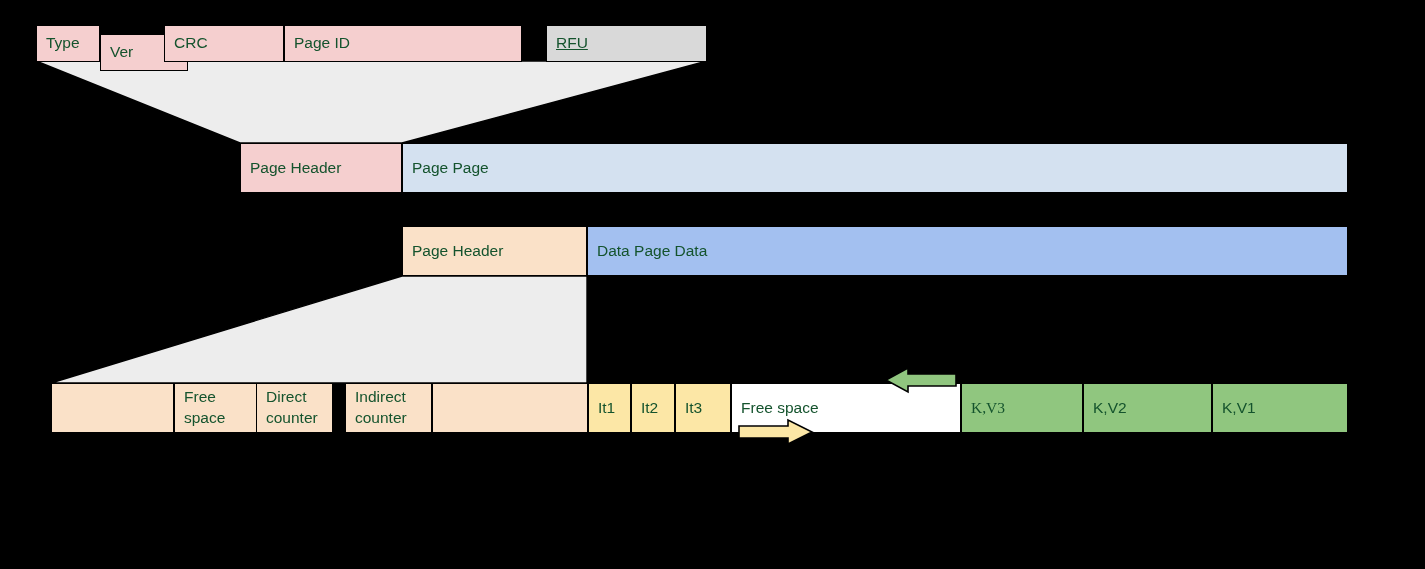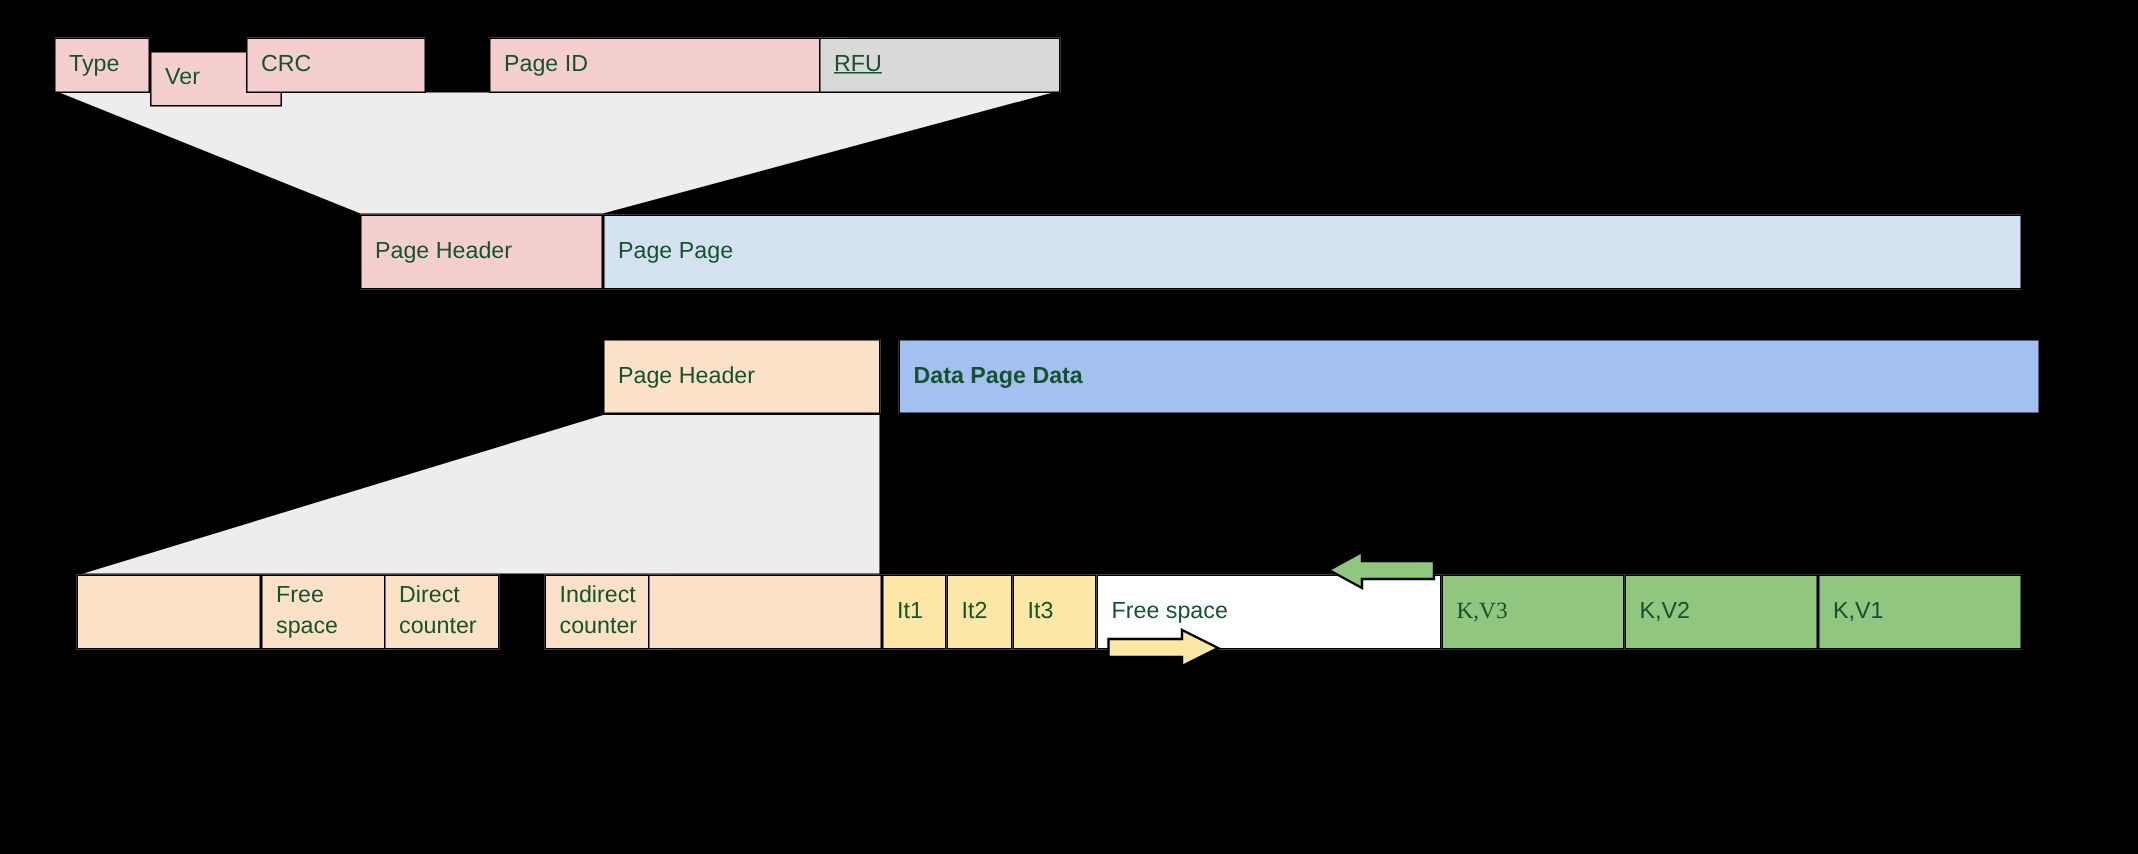--- a/index.html
+++ b/index.html
@@ -50,35 +50,35 @@
     <polygon points="36,61 707,61 402,143 240,143" fill="#ededed" stroke="#000000" stroke-width="1.4"></polygon>
   </svg>
 
   <svg class="conn" style="left:0px; top:0px; width:1425px; height:569px;">
     <polygon points="402,276 587,276 587,383 51,383" fill="#ededed" stroke="#000000" stroke-width="1.4"></polygon>
   </svg>
 
   <div class="cell" style="left:36px; top:25px; width:64px; height:37px; background:#f5cfcf;">Type</div>
   <div class="cell" style="left:100px; top:34px; width:88px; height:37px; background:#f5cfcf;">Ver</div>
   <div class="cell" style="left:164px; top:25px; width:120px; height:37px; background:#f5cfcf;">CRC</div>
-  <div class="cell" style="left:284px; top:25px; width:238px; height:37px; background:#f5cfcf;margin-left:42px;">Page ID</div>
+  <div class="cell" style="left:284px; top:25px; width:238px; height:37px; background:#f5cfcf;">Page ID</div>
   <div class="cell" style="left:546px; top:25px; width:161px; height:37px; background:#d9d9d9;text-decoration:underline;">RFU</div>
 
   <div class="cell" style="left:240px; top:143px; width:162px; height:50px; background:#f5cfcf;">Page Header</div>
   <div class="cell" style="left:402px; top:143px; width:946px; height:50px; background:#d4e1f0;">Page Page</div>
 
   <div class="cell" style="left:402px; top:226px; width:185px; height:50px; background:#fae1c8;">Page Header</div>
-  <div class="cell" style="left:599px; top:226px; width:761px; height:50px; background:#a3c0f0;font-weight:bold;">Data Page Data</div>
+  <div class="cell" style="left:587px; top:226px; width:761px; height:50px; background:#a3c0f0;">Data Page Data</div>
 
   <div class="cell" style="left:51px; top:383px; width:123px; height:50px; background:#fae1c8;"></div>
   <div class="cell two-line" style="left:174px; top:383px; width:86px; height:50px; background:#fae1c8;">Free
 space</div>
   <div class="cell two-line" style="left:256px; top:383px; width:77px; height:50px; background:#fae1c8;">Direct
 counter</div>
-  <div class="cell two-line" style="left:345px; top:383px; width:87px; height:50px; background:#fae1c8;margin-left:18px;">Indirect
+  <div class="cell two-line" style="left:345px; top:383px; width:87px; height:50px; background:#fae1c8;">Indirect
 counter</div>
   <div class="cell" style="left:432px; top:383px; width:156px; height:50px; background:#fae1c8;"></div>
 
   <div class="cell" style="left:588px; top:383px; width:43px; height:50px; background:#fce7a6;">It1</div>
   <div class="cell" style="left:631px; top:383px; width:44px; height:50px; background:#fce7a6;">It2</div>
   <div class="cell" style="left:675px; top:383px; width:56px; height:50px; background:#fce7a6;">It3</div>
 
   <div class="cell" style="left:731px; top:383px; width:230px; height:50px; background:#ffffff;">Free space</div>
 
   <div class="cell" style="left:961px; top:383px; width:122px; height:50px; background:#90c67f;font-family:Liberation Serif, serif;">K,V3</div>

